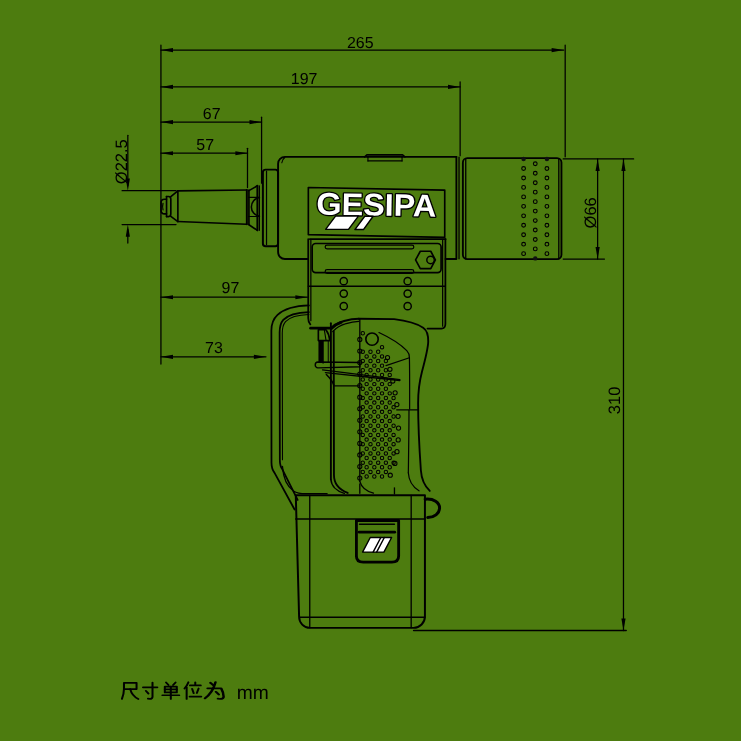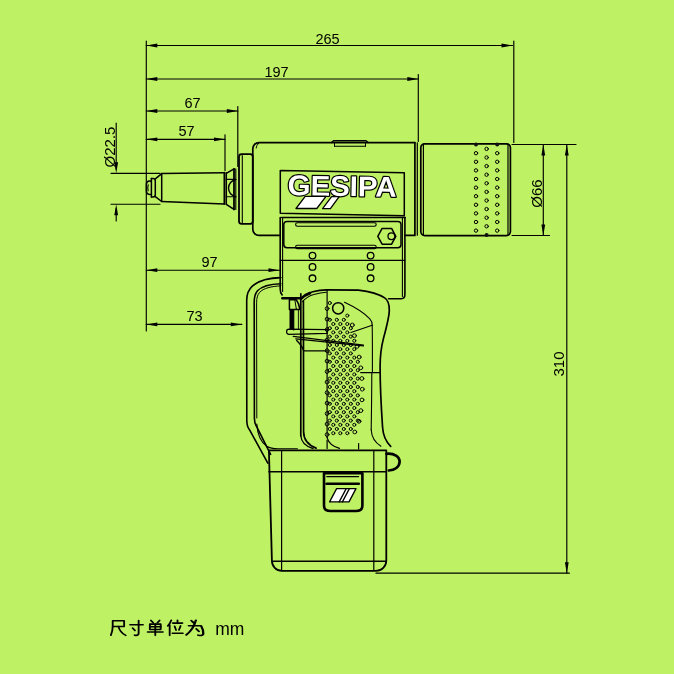--- a/index.html
+++ b/index.html
@@ -1,16 +1,16 @@
 <!DOCTYPE html>
 <html><head>
 <meta charset="utf-8">
 <style>
 html,body{margin:0;padding:0;background:#ffffff;}
-#page{position:relative;width:674px;height:674px;background:#bef264;overflow:hidden;}
+#page{position:relative;width:674px;height:674px;background:#4d7c0f;overflow:hidden;}
 svg{display:block;}
 text{font-family:"Liberation Sans",sans-serif;}
 </style>
 </head>
 <body>
 
 <div id="page">
 <svg width="674" height="674" viewBox="0 0 674 674" xmlns="http://www.w3.org/2000/svg">
 <g fill="none" stroke="#000" stroke-width="1.15" stroke-linecap="round" stroke-linejoin="round">
 

